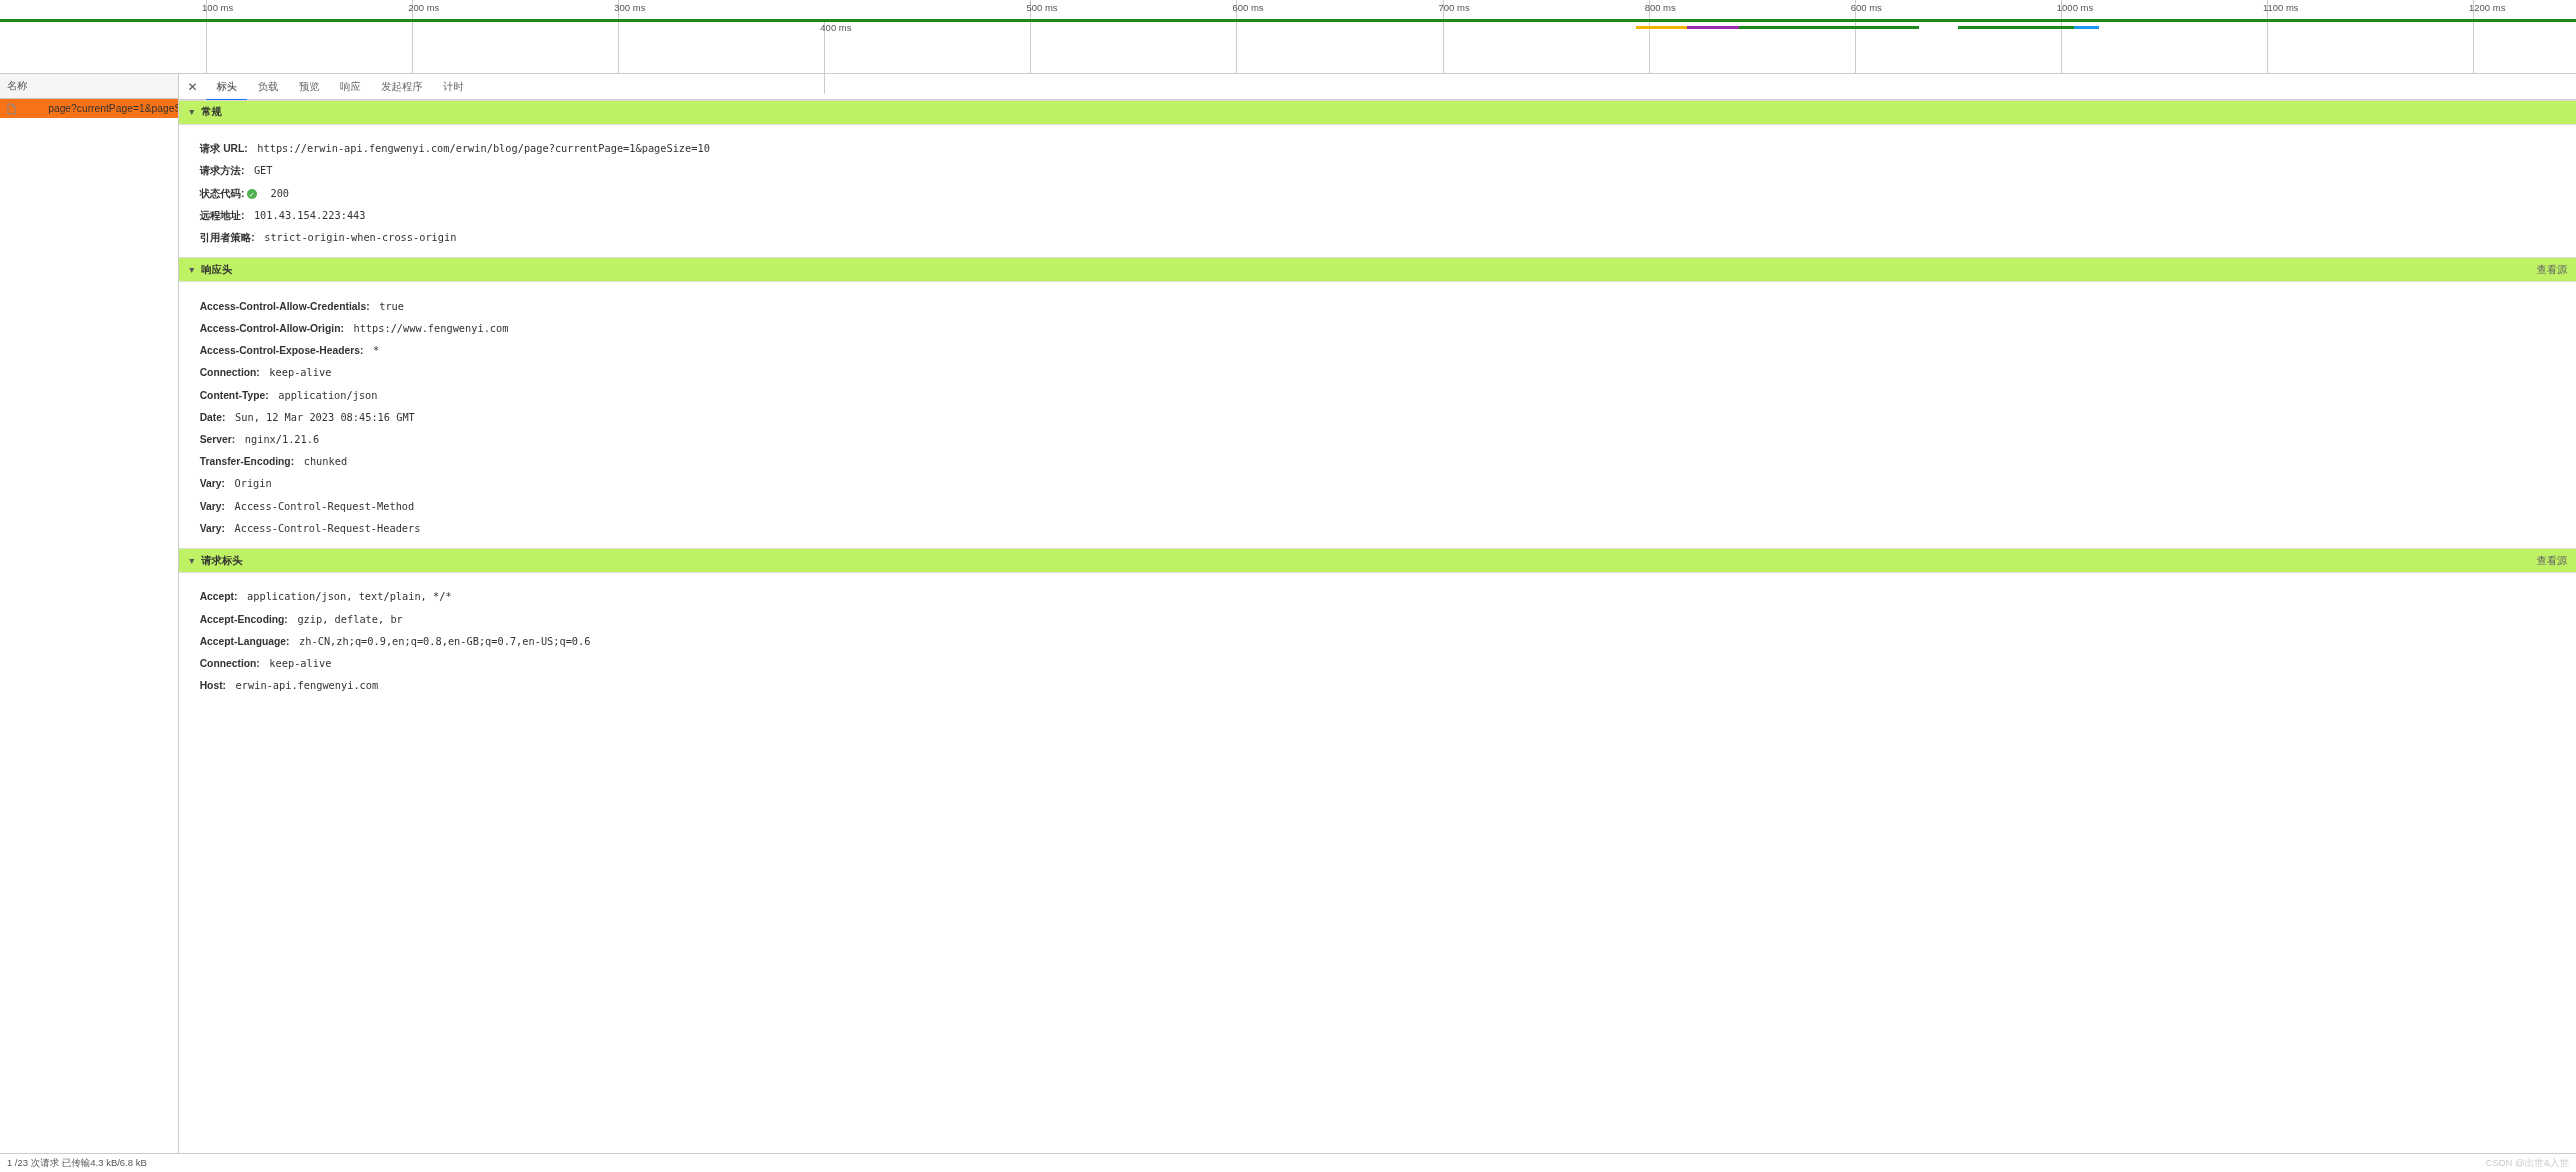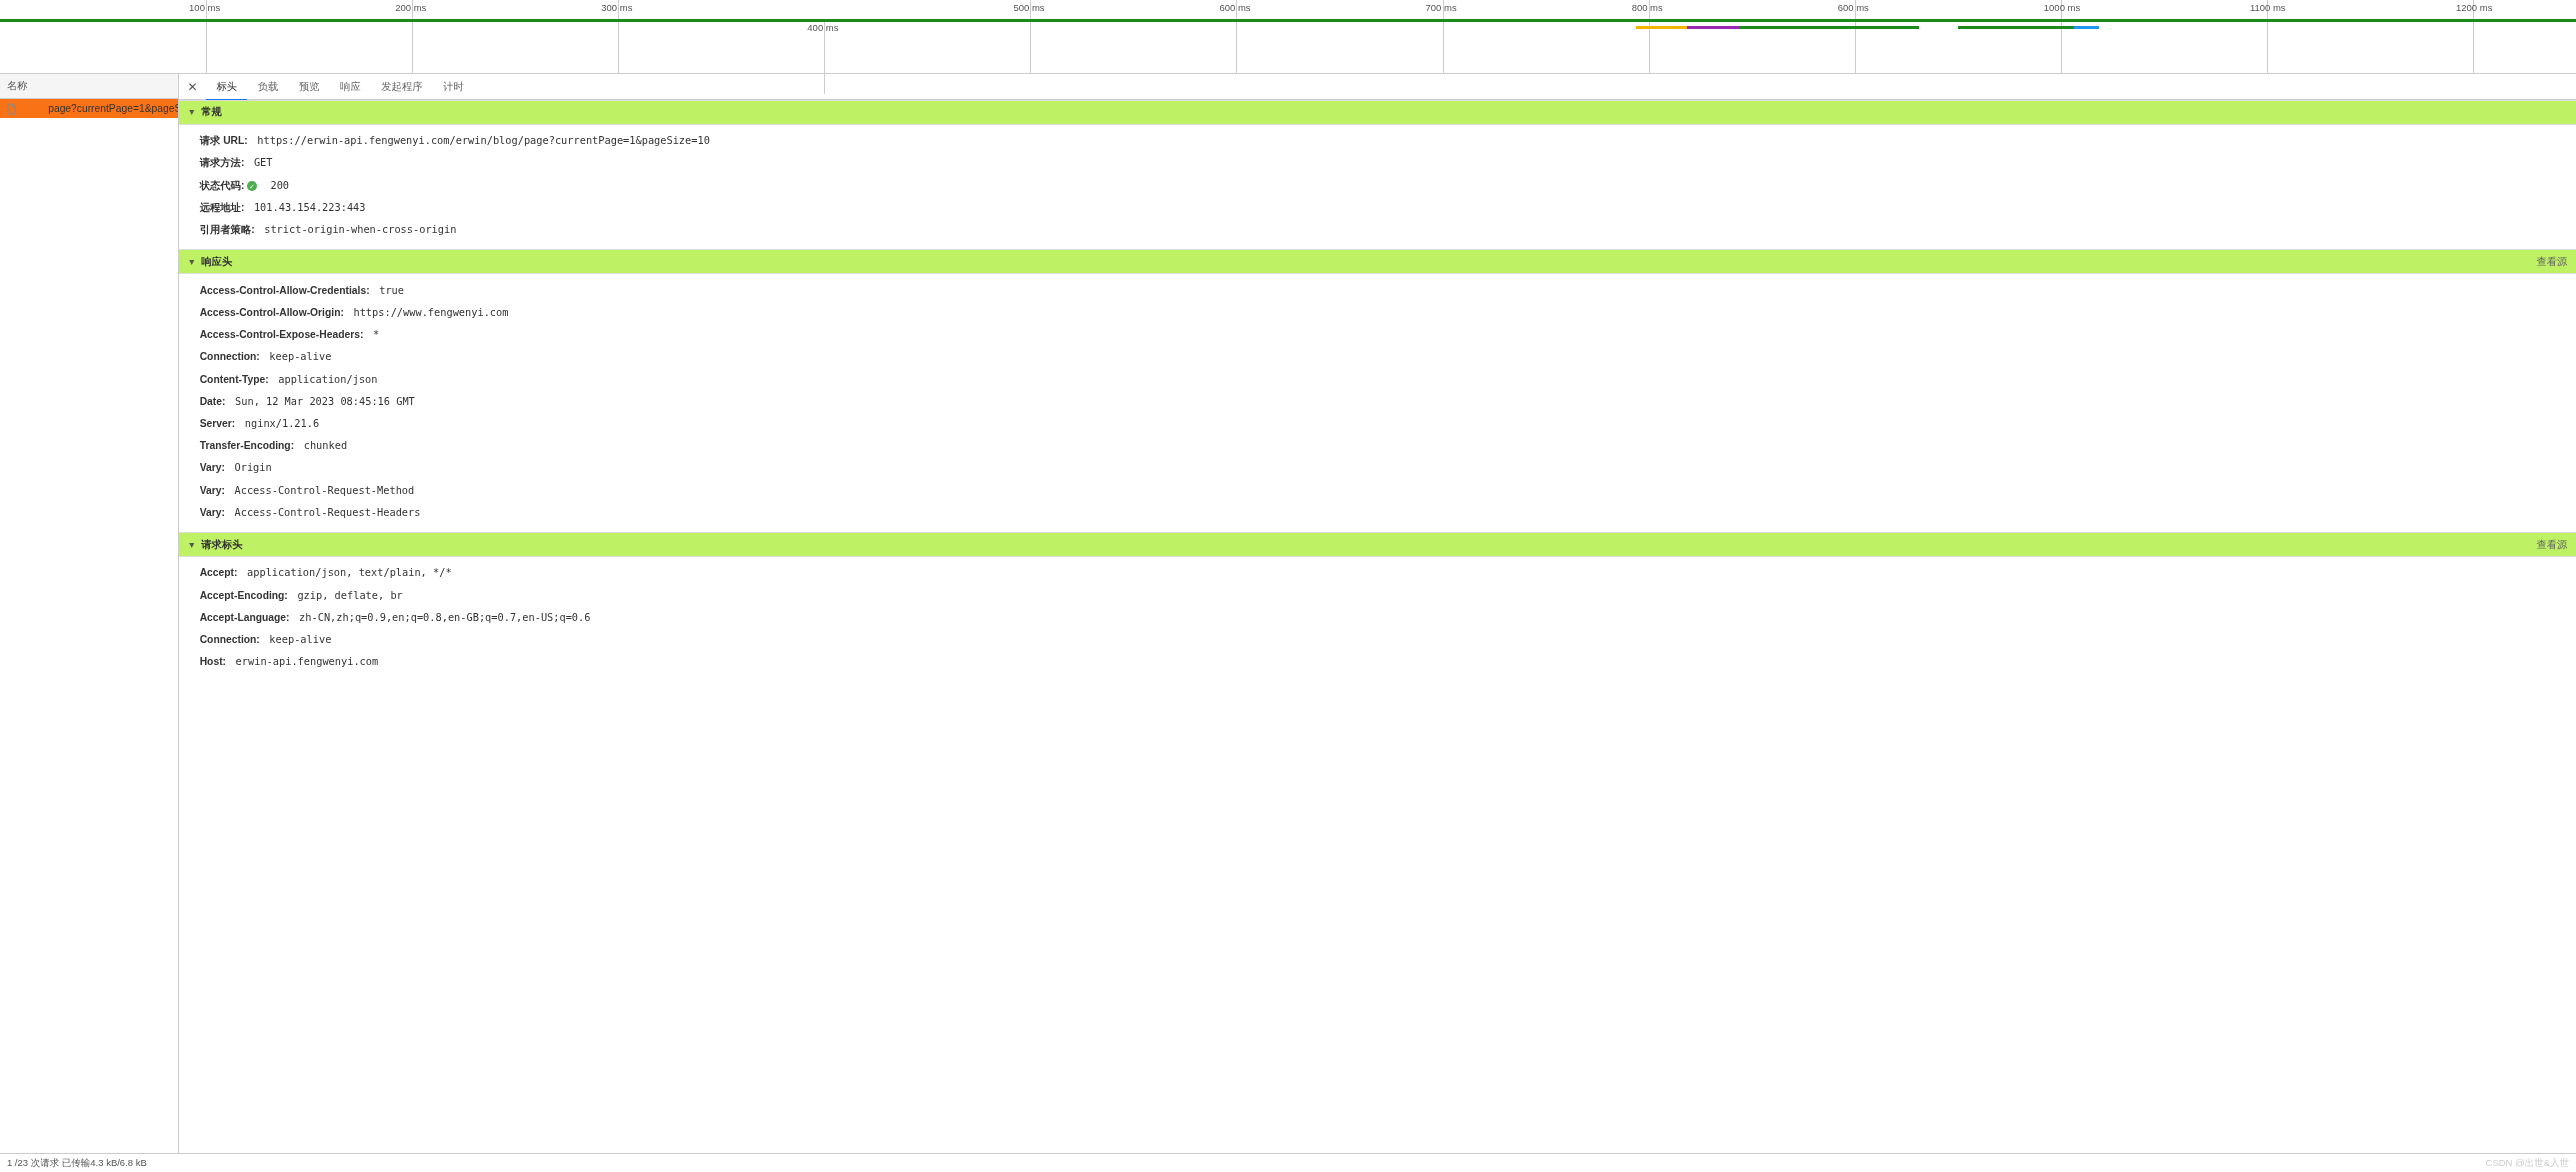--- a/index.html
+++ b/index.html
@@ -1,21 +1,21 @@
 <!DOCTYPE html>
 <html style="font-size:13.8px"><head>
 <meta charset="utf-8">
 <style>
 * { margin: 0; padding: 0; box-sizing: border-box; }
 body { font-family: "Segoe UI", "Microsoft YaHei", Arial, sans-serif; font-size: 10.3px; color: #333; background: #fff; }
 
 
 .timeline { position: relative; height: 74px; border-bottom: 0.9px solid #ccc; }
 .timeline-ruler { position: relative; height: 17px; }
-.timeline-tick { position: absolute; top: 0; font-size: 9.5px; color: #555; border-left: 0.9px solid #ccc; padding-left: 8px; height: 74px; }
+.timeline-tick { position: absolute; top: 0; font-size: 9.5px; color: #555; border-left: 0.9px solid #ccc; padding-left: 21px; height: 74px; }
 .timeline-tick span { position: relative; left: -26px; top: 1.7px; }
 .timeline-track { position: absolute; top: 19px; left: 0; right: 0; height: 2.6px; background: #1a8a1a; }
 .timeline-marks { position: absolute; top: 26px; left: 0; right: 0; height: 10.3px; }
 .mark { position: absolute; height: 3.4px; }
 
 
 .main { display: flex; height: calc(100vh - 74px - 19px); }
 .sidebar { width: 179px; border-right: 0.9px solid #ccc; display: flex; flex-direction: column; }
 .sidebar-header { padding: 5.2px 6.9px; font-size: 10.3px; color: #555; border-bottom: 0.9px solid #ccc; background: #f5f5f5; }
 .sidebar-list { flex: 1; overflow: auto; }
@@ -26,21 +26,21 @@
 .details { flex: 1; display: flex; flex-direction: column; overflow: hidden; }
 .tabs { display: flex; align-items: center; border-bottom: 0.9px solid #ccc; height: 26px; }
 .close-btn { padding: 0 8.6px; font-size: 12px; color: #555; cursor: pointer; }
 .tab { padding: 0 10.3px; font-size: 10.3px; color: #666; cursor: pointer; height: 26px; line-height: 26px; }
 .tab.active { color: #333; border-bottom: 1.7px solid #1a73e8; }
 
 .content { flex: 1; overflow: auto; }
 .section-header { display: flex; align-items: center; justify-content: space-between; background: #bef264; border-top: 0.9px solid #ddd; border-bottom: 0.9px solid #ddd; padding: 4.3px 8.6px; font-size: 10.3px; font-weight: bold; color: #333; }
 .section-header .disclosure { margin-right: 5.2px; color: #555; font-size: 8.6px; }
 .view-source { font-weight: normal; color: #666; cursor: pointer; }
-.kv-list { padding: 5.2px 0 8.6px 20.7px; }
+.kv-list { padding: 5.2px 0 8.6px 20.7px; margin-top: 8px; }
 .kv { padding: 3.4px 0; font-size: 10.3px; line-height: 1.5; }
 .kv .k { font-weight: bold; color: #333; }
 .kv .v { font-family: Consolas, Menlo, monospace; color: #333; margin-left: 3.4px; }
 .status-dot { display: inline-block; width: 10.3px; height: 10.3px; border-radius: 50%; background: #4caf50; position: relative; vertical-align: middle; margin-right: 3.4px; }
 .status-dot::after { content: "✓"; color: #fff; font-size: 6.9px; position: absolute; top: 0.9px; left: 1.7px; }
 
 .footer { position: fixed; bottom: 0; left: 0; right: 0; height: 19px; border-top: 0.9px solid #ccc; background: #fff; display: flex; align-items: center; padding: 0 6.9px; font-size: 9.5px; color: #555; justify-content: space-between; }
 .watermark { color: #ccc; font-size: 9.5px; }
 </style>
 </head>

